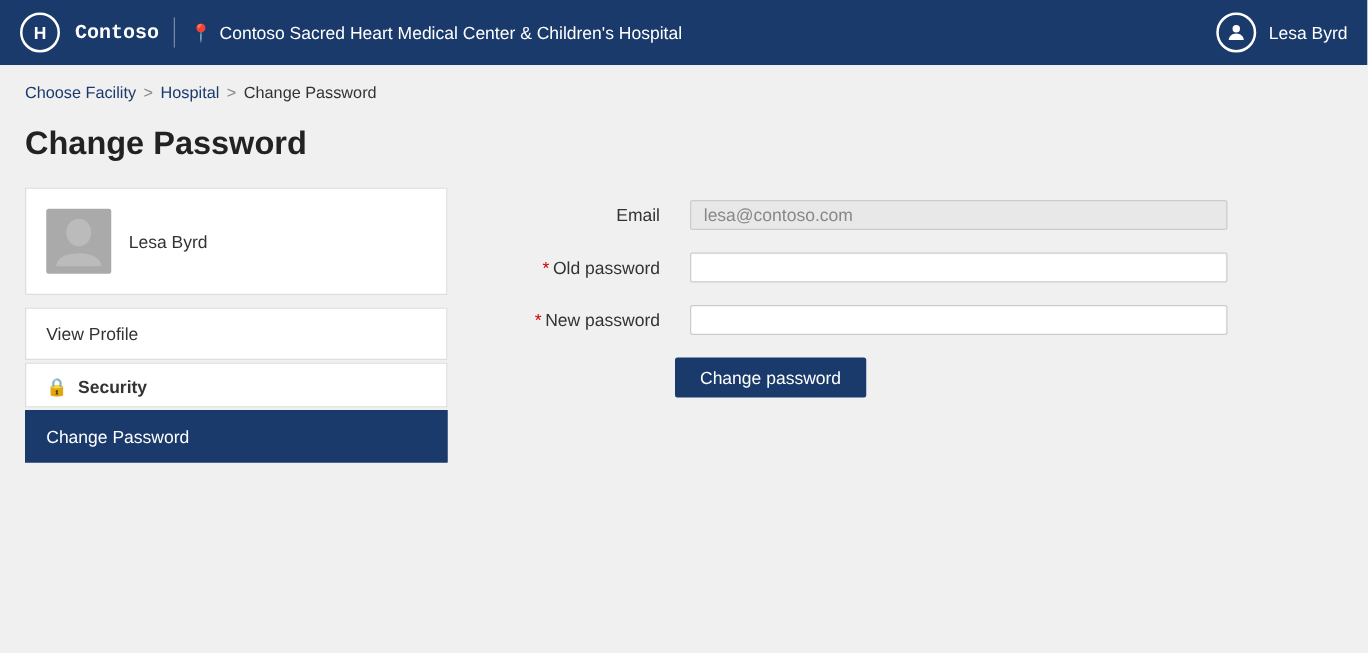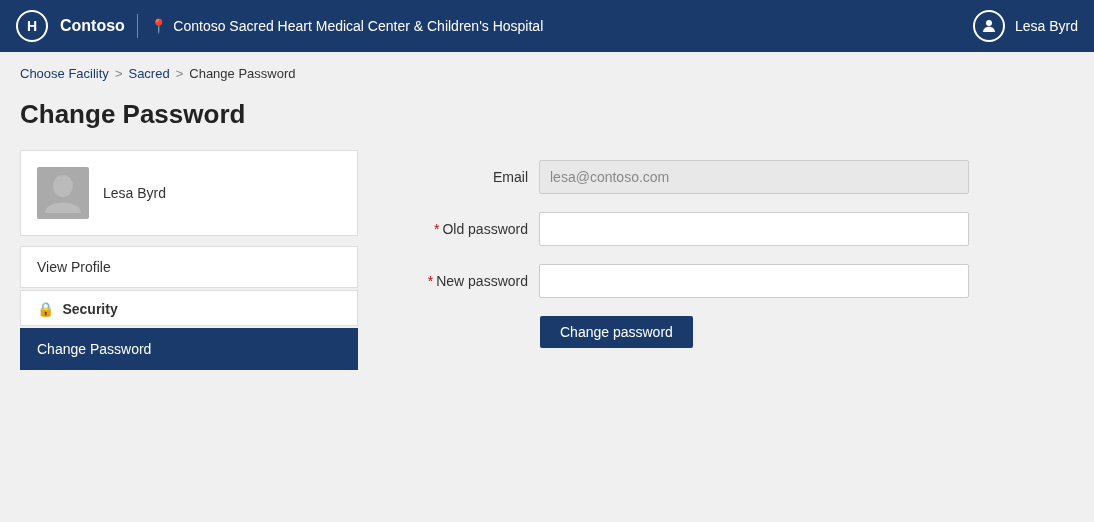--- a/index.html
+++ b/index.html
@@ -22,21 +22,21 @@
     }
     .header-logo {
       width: 32px; height: 32px;
       background: #1a3a6b;
       border: 2px solid white;
       border-radius: 50%;
       display: flex; align-items: center; justify-content: center;
       font-weight: bold; font-size: 14px; color: white;
     }
     .header-app-name {
-      font-size: 16px; font-weight: 600; color: white;
+      font-size: 16px; font-weight: 600; color: white; font-family: Liberation Mono, monospace;
     }
     .header-divider {
       width: 1px; height: 24px; background: rgba(255,255,255,0.4);
     }
     .header-facility {
       display: flex; align-items: center; gap: 6px;
       font-size: 14px; color: white;
     }
     .header-facility-icon {
       font-size: 14px;
@@ -153,36 +153,36 @@
 
     
     .form-area {
       flex: 1;
       padding-top: 10px;
     }
     .form-row {
       display: flex;
       align-items: center;
       margin-bottom: 18px;
-      gap: 11px;
+      gap: 24px;
     }
     .form-label {
       width: 130px;
       text-align: right;
       font-size: 14px;
       color: #333;
       flex-shrink: 0;
     }
     .form-label .required {
       color: #c00;
       margin-right: 3px;
     }
     .form-input {
       flex: 1;
-      height: 34px;
+      height: 24px;
       border: 1px solid #ccc;
       border-radius: 2px;
       padding: 0 10px;
       font-size: 14px;
       color: #333;
       background: white;
       outline: none;
       max-width: 430px;
     }
     .form-input.disabled-input {
@@ -230,21 +230,21 @@
     </div>
     <span class="header-username">Lesa Byrd</span>
   </div>
 </header>
 
 <div class="main-container">
 
   <div class="breadcrumb">
     <a class="breadcrumb-link">Choose Facility</a>
     <span class="breadcrumb-sep">&gt;</span>
-    <a class="breadcrumb-link">Sacred</a>
+    <a class="breadcrumb-link">Hospital</a>
     <span class="breadcrumb-sep">&gt;</span>
     <span class="breadcrumb-current">Change Password</span>
   </div>
 
   <h1 class="page-title">Change Password</h1>
 
   <div class="content-layout">
 
     <aside class="sidebar">
 

